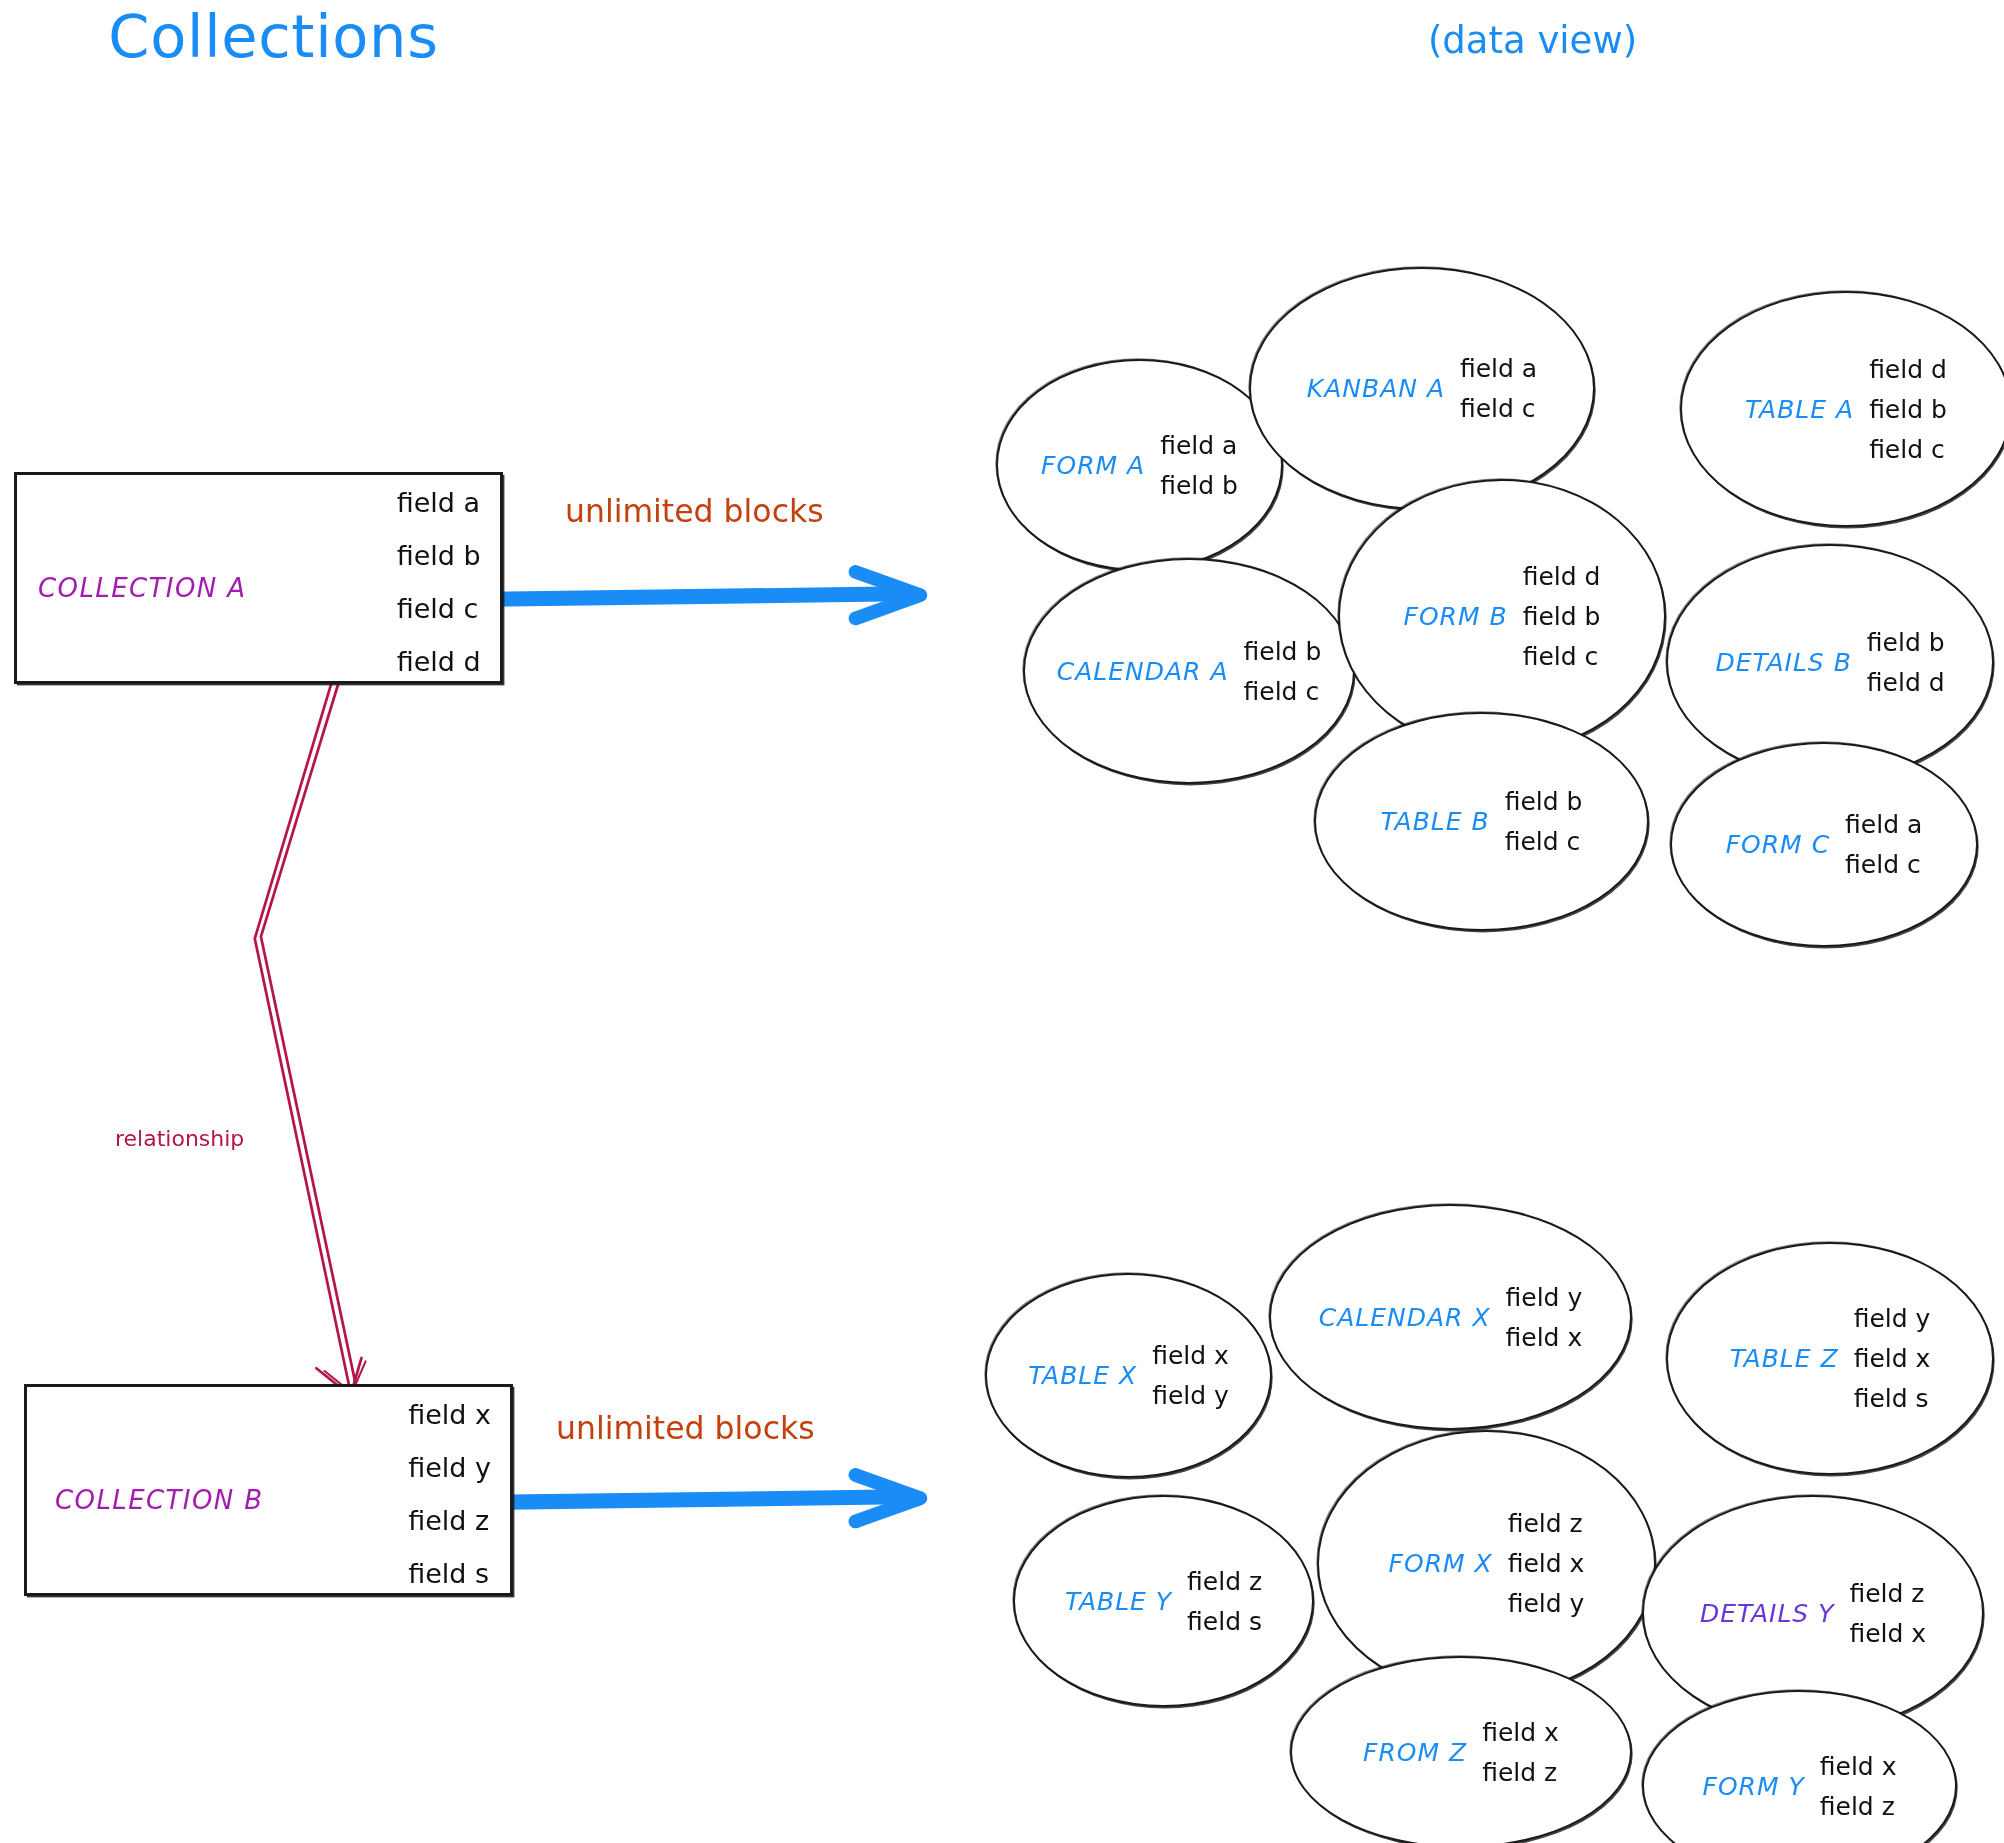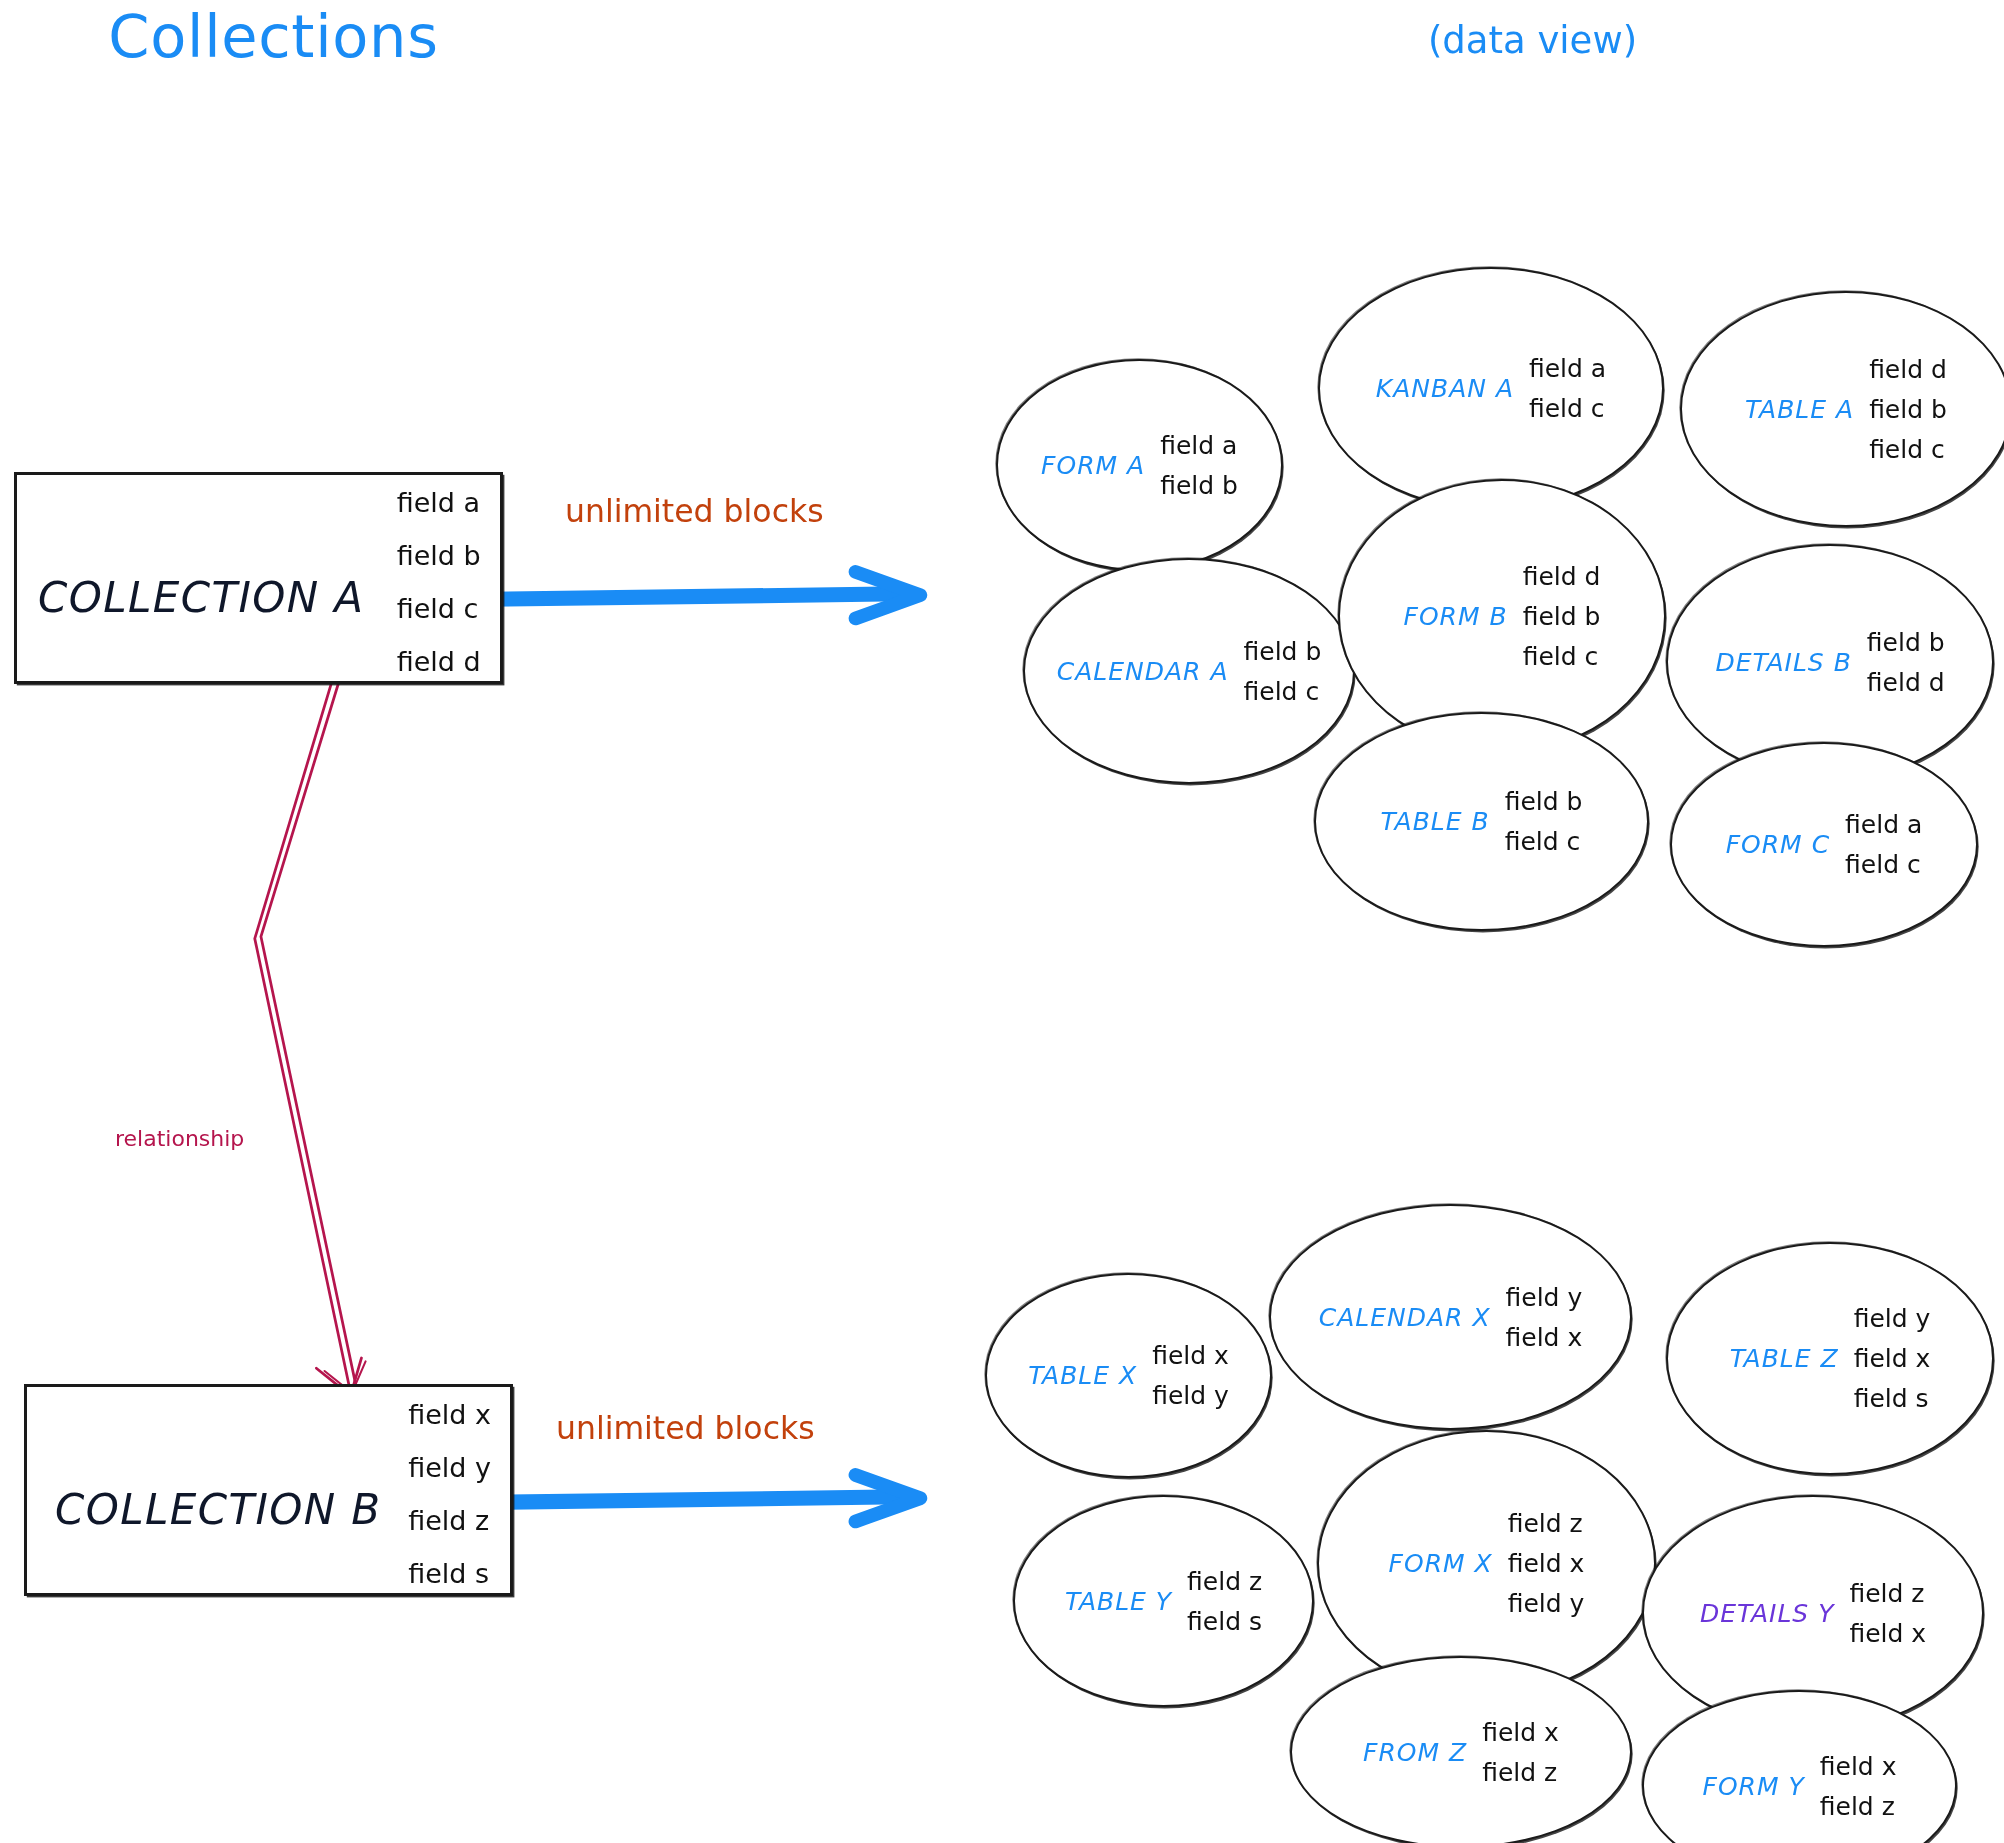--- a/index.html
+++ b/index.html
@@ -47,22 +47,22 @@
   
   .collection-box {
     position: absolute;
     border: 3.4px solid #1a1a1a;
     background: #ffffff;
     box-sizing: border-box;
     box-shadow: 2.1px 2.1px 0 -0.7px rgba(20,20,20,.85);
   }
   .collection-name {
     position: absolute;
-    color: #0f172a;
-    font-size: 42px;
+    color: #a21caf;
+    font-size: 26px;
     letter-spacing: 1.4px;
     white-space: nowrap;
     font-style: italic;
     font-weight: 500;
   }
   .collection-fields {
     position: absolute;
     right: 19px;
     top: 13.7px;
     display: flex;
@@ -201,21 +201,21 @@
   <div class="block" style="left:996px; top:359px; width:287px; height:212px;">
     <div class="block-inner">
       <span class="block-label">FORM A</span>
       <span class="block-fields">
         <span class="fld">field a</span>
         <span class="fld">field b</span>
       </span>
     </div>
   </div>
 
-  <div class="block" style="left:1318px; top:267px; width:346px; height:243px;">
+  <div class="block" style="left:1249px; top:267px; width:346px; height:243px;">
     <div class="block-inner">
       <span class="block-label">KANBAN A</span>
       <span class="block-fields">
         <span class="fld">field a</span>
         <span class="fld">field c</span>
       </span>
     </div>
   </div>
 
   <div class="block" style="left:1680px; top:291px; width:332px; height:236px;">

